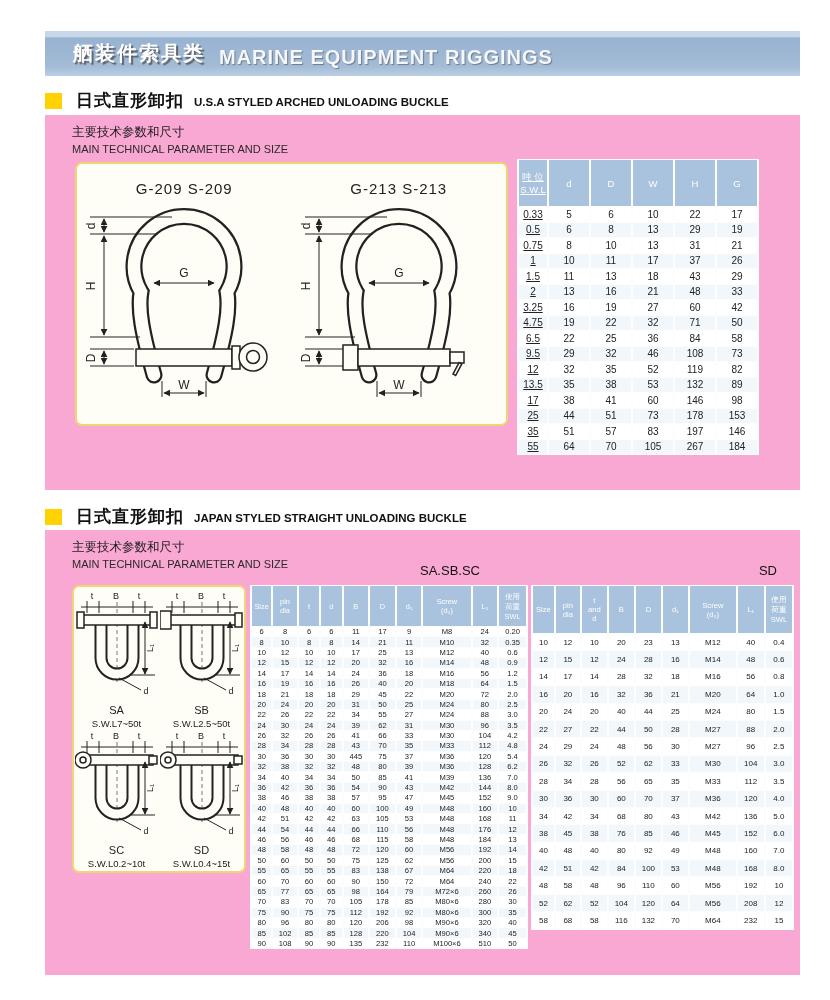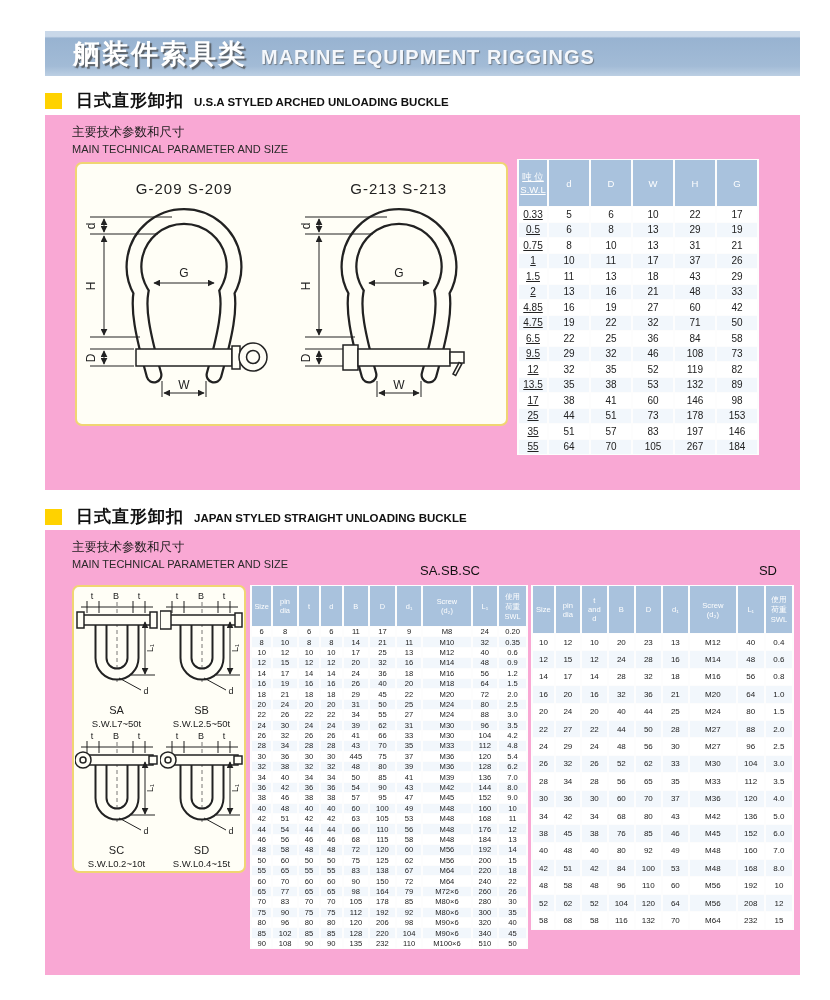--- a/index.html
+++ b/index.html
@@ -10,21 +10,21 @@
   }
   .page{position:relative;width:830px;height:1000px;overflow:hidden;}
 
   
   .banner{
     position:absolute;left:45px;top:31px;width:755px;height:45px;
     background:linear-gradient(to bottom,#c9d8e9 0%,#c9d8e9 12%,#98b3d1 16%,#a2bbd6 78%,#bccfe3 100%);
     display:flex;align-items:center;padding-left:28px;box-sizing:border-box;
   }
   .banner-zh{
-    font-size:27px;font-weight:bold;color:#ffffff;letter-spacing:2px;
+    font-size:20px;font-weight:bold;color:#ffffff;letter-spacing:2px;
     text-shadow:2px 2px 1px rgba(70,70,70,.75);
   }
   .banner-en{
     margin-left:14px;margin-top:8px;font-size:20px;font-weight:bold;color:#f4f7fb;
     letter-spacing:1px;text-shadow:1px 1px 1px rgba(80,80,80,.6);
   }
 
   
   .sec-head{position:absolute;left:45px;display:flex;align-items:center;}
   .sec-head .bullet{width:17px;height:16px;background:#ffd200;margin-right:14px;}
@@ -267,21 +267,21 @@
           </tr>
           <tr>
             <td>2</td>
             <td>13</td>
             <td>16</td>
             <td>21</td>
             <td>48</td>
             <td>33</td>
           </tr>
           <tr>
-            <td>4.85</td>
+            <td>3.25</td>
             <td>16</td>
             <td>19</td>
             <td>27</td>
             <td>60</td>
             <td>42</td>
           </tr>
           <tr>
             <td>4.75</td>
             <td>19</td>
             <td>22</td>

